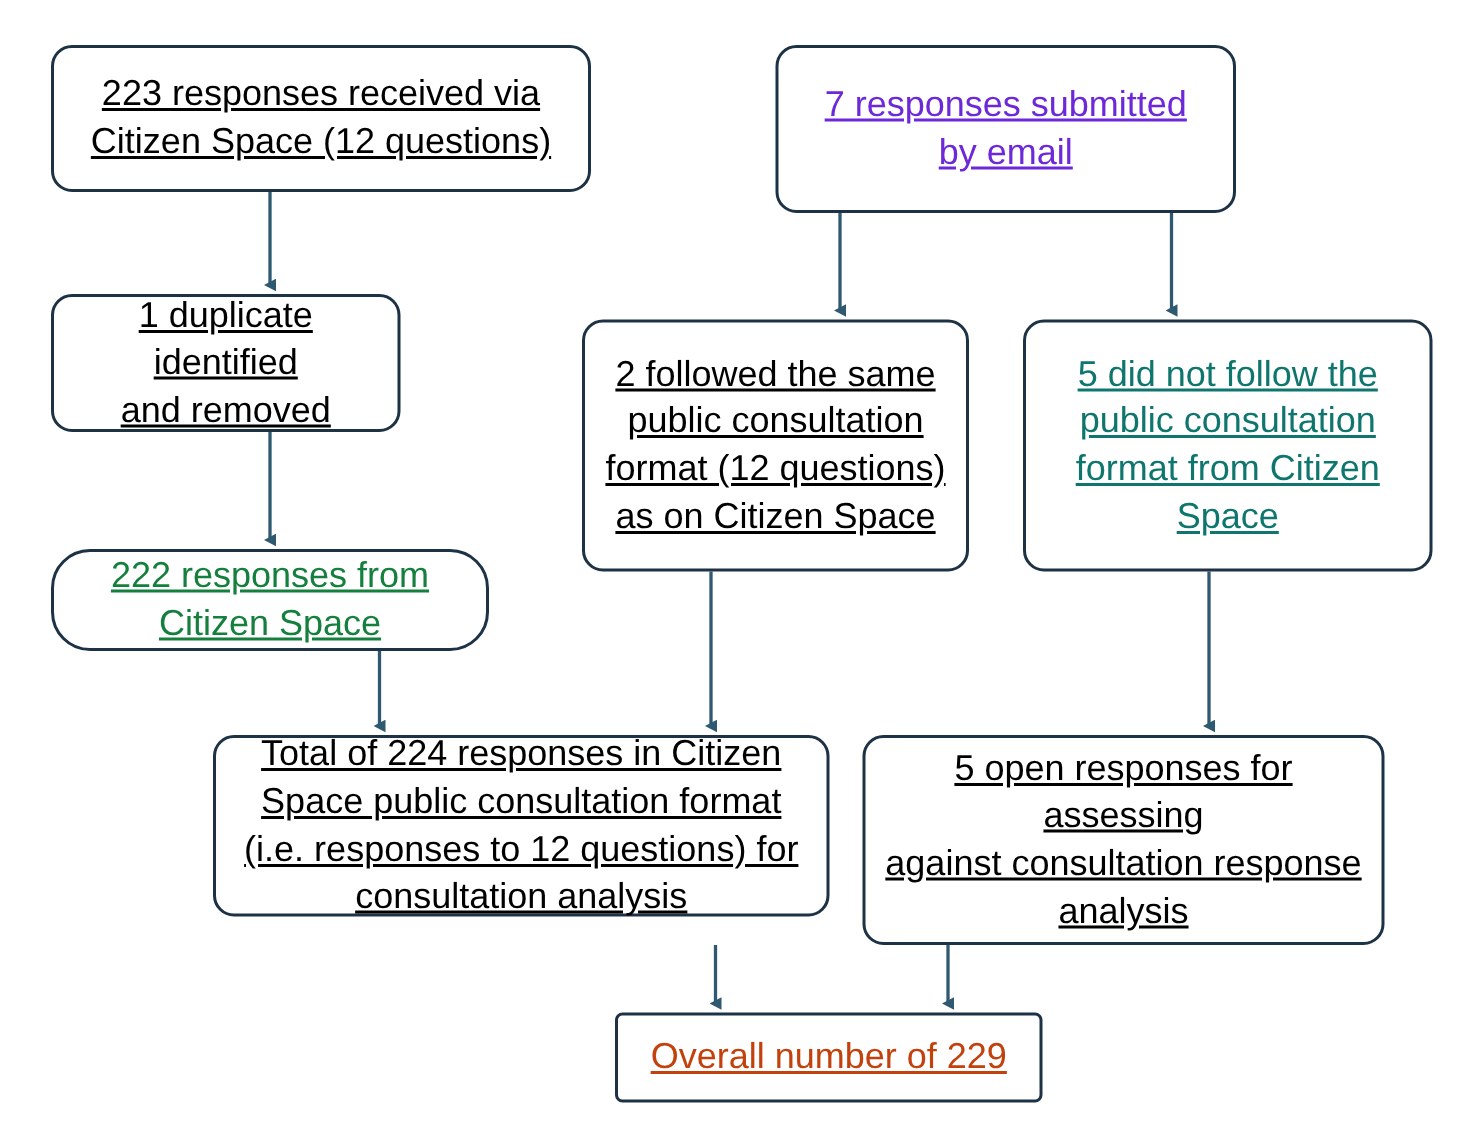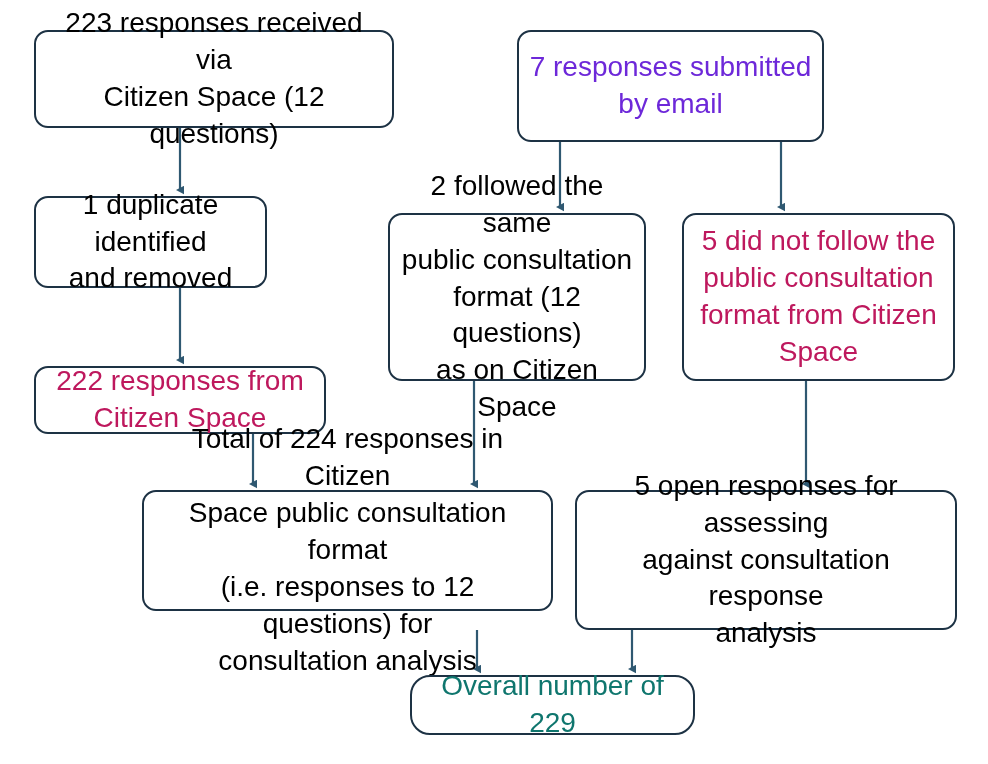--- a/index.html
+++ b/index.html
@@ -33,24 +33,25 @@
     box-sizing: border-box;
     border: 2.1px solid #1d3244;
     border-radius: 14px;
     background: #ffffff;
     display: flex;
     align-items: center;
     justify-content: center;
     text-align: center;
     color: #000000;
     font-family: "Liberation Sans", sans-serif;
-    font-size: 28px;
+    font-size: 24px;
     line-height: 1.32;
     padding: 4px 10px;
     white-space: pre-line;
+    text-decoration: underline;
   }
   .node-text {
     display: block;
     width: 100%;
     white-space: pre-line;
   }
 </style>
 </head>
 <body>
 
@@ -79,29 +80,29 @@
       <div class="node" style="left: 34px; top: 30px; width: 360px; height: 98px; border-color: rgb(29, 50, 68); background: rgb(255, 255, 255); color: rgb(0, 0, 0); border-radius: 14px;"><span class="node-text">223 responses received via
 Citizen Space (12 questions)</span></div>
       <div class="node" style="left: 517px; top: 30px; width: 307px; height: 112px; border-color: rgb(29, 50, 68); background: rgb(255, 255, 255); color: #6d28d9; border-radius: 14px;"><span class="node-text">7 responses submitted
 by email</span></div>
       <div class="node" style="left: 34px; top: 196px; width: 233px; height: 92px; border-color: rgb(29, 50, 68); background: rgb(255, 255, 255); color: rgb(0, 0, 0); border-radius: 14px;"><span class="node-text">1 duplicate identified
 and removed</span></div>
       <div class="node" style="left: 388px; top: 213px; width: 258px; height: 168px; border-color: rgb(29, 50, 68); background: rgb(255, 255, 255); color: rgb(0, 0, 0); border-radius: 14px;"><span class="node-text">2 followed the same
 public consultation
 format (12 questions)
 as on Citizen Space</span></div>
-      <div class="node" style="left: 682px; top: 213px; width: 273px; height: 168px; border-color: rgb(29, 50, 68); background: rgb(255, 255, 255); color: #be185d; border-radius: 14px;"><span class="node-text">5 did not follow the
+      <div class="node" style="left: 682px; top: 213px; width: 273px; height: 168px; border-color: rgb(29, 50, 68); background: rgb(255, 255, 255); color: #0f766e; border-radius: 14px;"><span class="node-text">5 did not follow the
 public consultation
 format from Citizen
 Space</span></div>
-      <div class="node" style="left: 34px; top: 366px; width: 292px; height: 68px; border-color: rgb(29, 50, 68); background: rgb(255, 255, 255); color: #be185d; border-radius: 14px;"><span class="node-text">222 responses from
+      <div class="node" style="left: 34px; top: 366px; width: 292px; height: 68px; border-color: rgb(29, 50, 68); background: rgb(255, 255, 255); color: #15803d; border-radius: 26px;"><span class="node-text">222 responses from
 Citizen Space</span></div>
       <div class="node" style="left: 142px; top: 490px; width: 411px; height: 121px; border-color: rgb(29, 50, 68); background: rgb(255, 255, 255); color: rgb(0, 0, 0); border-radius: 14px;"><span class="node-text">Total of 224 responses in Citizen
 Space public consultation format
 (i.e. responses to 12 questions) for
 consultation analysis</span></div>
-      <div class="node" style="left: 575px; top: 490px; width: 382px; height: 140px; border-color: rgb(29, 50, 68); background: rgb(255, 255, 255); color: rgb(0, 0, 0); border-radius: 14px; text-align: center;"><span class="node-text">5 open responses for assessing
+      <div class="node" style="left: 575px; top: 490px; width: 348px; height: 140px; border-color: rgb(29, 50, 68); background: rgb(255, 255, 255); color: rgb(0, 0, 0); border-radius: 14px; text-align: center;"><span class="node-text">5 open responses for assessing
 against consultation response
 analysis</span></div>
-      <div class="node" style="left: 410px; top: 675px; width: 285px; height: 60px; border-color: rgb(29, 50, 68); background: rgb(255, 255, 255); color: #0f766e; border-radius: 20px;"><span class="node-text">Overall number of 229</span></div>
+      <div class="node" style="left: 410px; top: 675px; width: 285px; height: 60px; border-color: rgb(29, 50, 68); background: rgb(255, 255, 255); color: #c2410c; border-radius: 5px;"><span class="node-text">Overall number of 229</span></div>
     </div>
 
 </div>
 
 </body></html>

